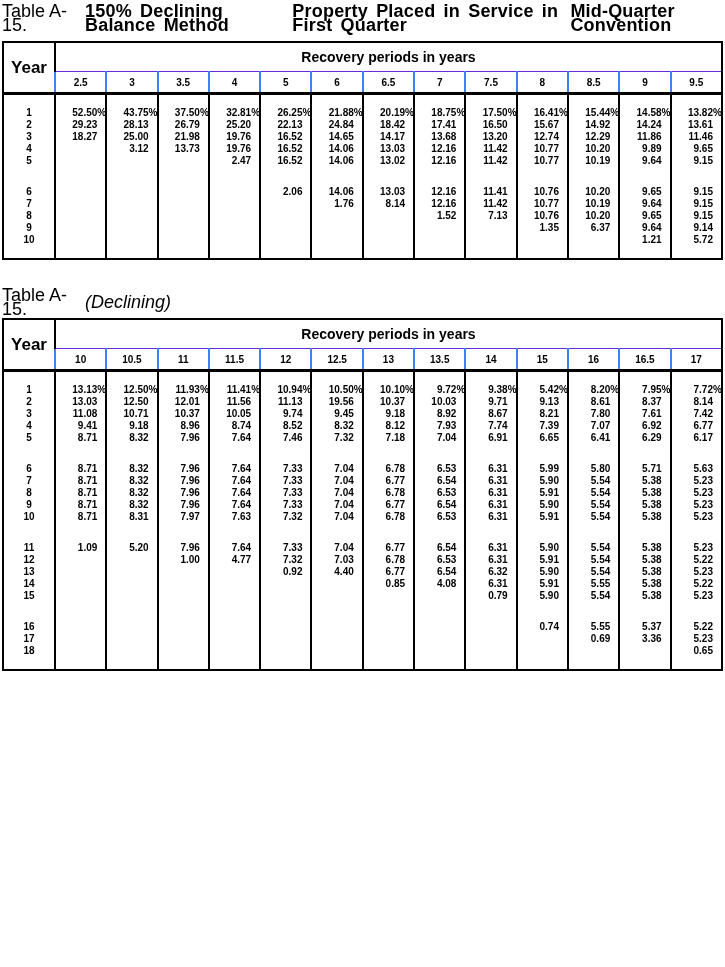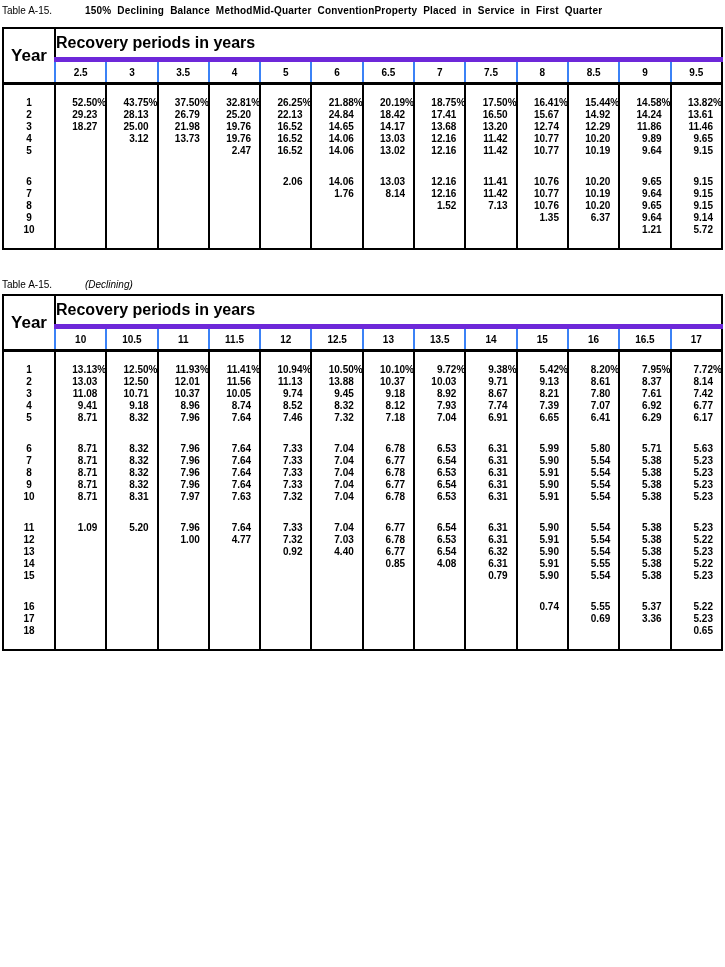--- a/index.html
+++ b/index.html
@@ -16,22 +16,22 @@
   }
   .page {
     position: relative;
     padding: 4px 2px 0 2px;
     box-sizing: border-box;
   }
 
   
   .caption {
     display: flex;
-    align-items: flex-start;
-    font-size: 10px;
+    align-items: center;
+    font-size: 18px;
     line-height: 14px;
   }
   .cap-label {
     width: 83px;
     flex-shrink: 0;
   }
   .cap-lines {
     display: flex;
     flex-direction: row;
     font-weight: bold;
@@ -62,27 +62,27 @@
   col.col-year { width: 52px; }
 
   th.year-th {
     font-size: 17px;
     font-weight: bold;
     text-align: center;
     vertical-align: middle;
     border-bottom: 3px solid #000;
   }
   th.group-th {
-    font-size: 16px;
+    font-size: 14px;
     font-weight: bold;
     height: 28px;
-    text-align: left;
+    text-align: center;
     vertical-align: middle;
     border-left: 2px solid #000;
-    border-bottom: 5px solid #6d28d9;
+    border-bottom: 1px solid #6d28d9;
   }
   th.period-th {
     font-size: 10px;
     font-weight: bold;
     height: 20px;
     text-align: center;
     vertical-align: middle;
     border-left: 2px solid #3b82f6;
     border-bottom: 3px solid #000;
   }
@@ -119,22 +119,22 @@
 </head>
 <body>
 
 <div class="page">
 
   <div class="table-block">
     <div class="caption caption1">
       <span class="cap-label">Table A-15.</span>
       <span class="cap-lines">
         <span class="cap-line">150% Declining Balance Method</span>
+        <span class="cap-line">Property Placed in Service in First Quarter</span>
         <span class="cap-line">Mid-Quarter Convention</span>
-        <span class="cap-line">Property Placed in Service in First Quarter</span>
       </span>
     </div>
     <div>
         <table class="depr-table">
           <colgroup>
             <col class="col-year">
             <col>
             <col>
             <col>
             <col>
@@ -460,21 +460,21 @@
               <td class="val-td"><span class="num">7.95</span><span class="pct">%</span></td>
               <td class="val-td"><span class="num">7.72</span><span class="pct">%</span></td>
             </tr>
             <tr class="data">
               <td class="year-td">2</td>
               <td class="val-td"><span class="num">13.03</span><span class="pct"></span></td>
               <td class="val-td"><span class="num">12.50</span><span class="pct"></span></td>
               <td class="val-td"><span class="num">12.01</span><span class="pct"></span></td>
               <td class="val-td"><span class="num">11.56</span><span class="pct"></span></td>
               <td class="val-td"><span class="num">11.13</span><span class="pct"></span></td>
-              <td class="val-td"><span class="num">13.88</span><span class="pct"></span></td>
+              <td class="val-td"><span class="num">19.56</span><span class="pct"></span></td>
               <td class="val-td"><span class="num">10.37</span><span class="pct"></span></td>
               <td class="val-td"><span class="num">10.03</span><span class="pct"></span></td>
               <td class="val-td"><span class="num">9.71</span><span class="pct"></span></td>
               <td class="val-td"><span class="num">9.13</span><span class="pct"></span></td>
               <td class="val-td"><span class="num">8.61</span><span class="pct"></span></td>
               <td class="val-td"><span class="num">8.37</span><span class="pct"></span></td>
               <td class="val-td"><span class="num">8.14</span><span class="pct"></span></td>
             </tr>
             <tr class="data">
               <td class="year-td">3</td>

